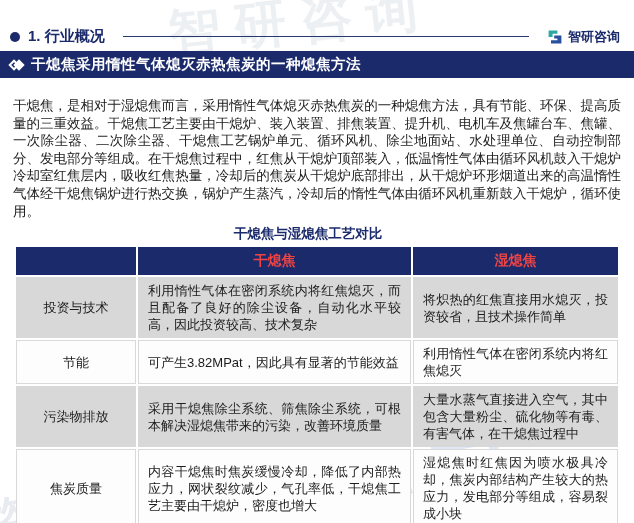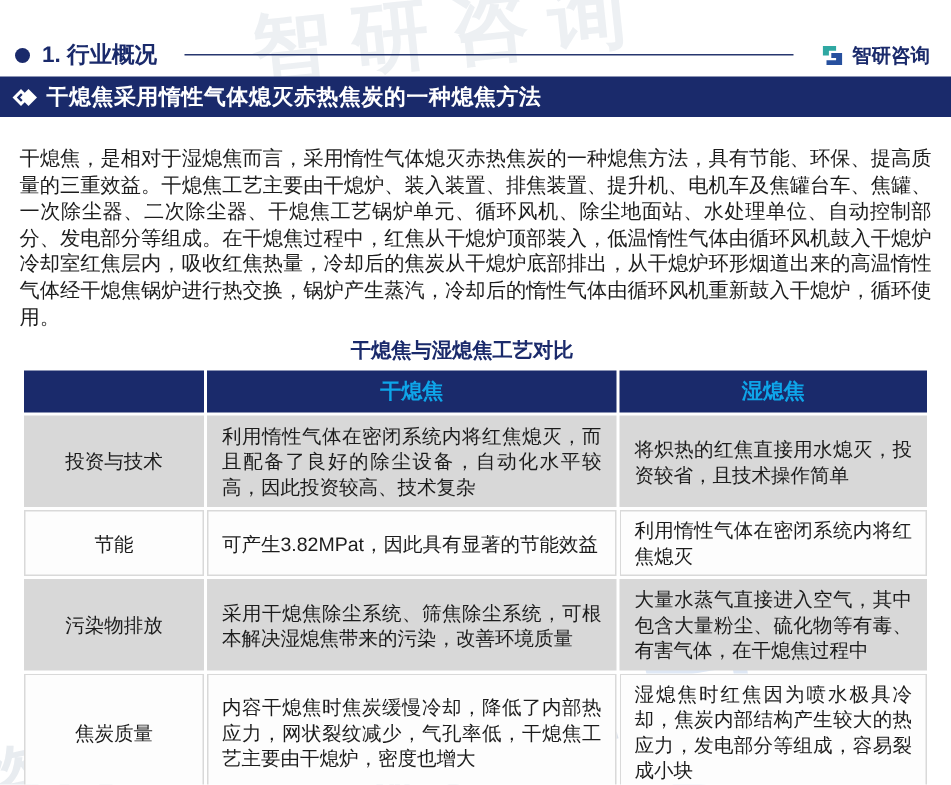--- a/index.html
+++ b/index.html
@@ -33,21 +33,21 @@
   .dia.hollow { border:2px solid #fff; background:transparent; }
   .dia.solid { background:#fff; margin-left:-3px; }
 
   
   .para { margin:19px 13px 0 13px; font-size:13.5px; line-height:17.6px; text-align:justify; color:#1c1c1c; }
 
   
   .tbl-title { text-align:center; font-size:13.5px; font-weight:bold; color:#1a2a6b; margin:5px 18px 2px 0; }
   table.cmp { width:604px; margin:0 auto; border-collapse:separate; border-spacing:2px; table-layout:fixed; }
   col.c1 { width:120px; } col.c2 { width:273px; } col.c3 { width:205px; }
-  .cmp th { background:#1a2a6b; color:#0ea5e9; font-size:14px; font-weight:bold; height:28px; text-align:center; }
+  .cmp th { background:#1a2a6b; color:#ef4444; font-size:14px; font-weight:bold; height:28px; text-align:center; }
   .cmp td { font-size:13px; line-height:17px; padding:5px 10px; vertical-align:middle; color:#1c1c1c; }
   .cmp td.lbl { text-align:center; font-weight:normal; }
   .cmp tr.gray td { background:#d8d8d8; }
   .cmp tr.lite td { background:#fdfdfd; box-shadow:inset 0 0 0 1px #d9d9d9; }
   .cmp td.txt { text-align:justify; }
 </style>
 </head>
 <body>
 
 <div class="wm wm-top">智研咨询</div>

